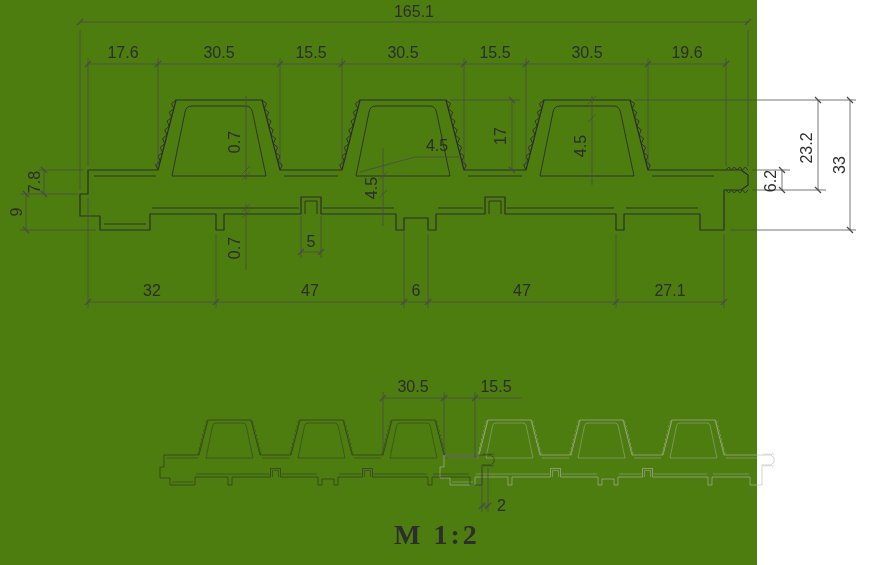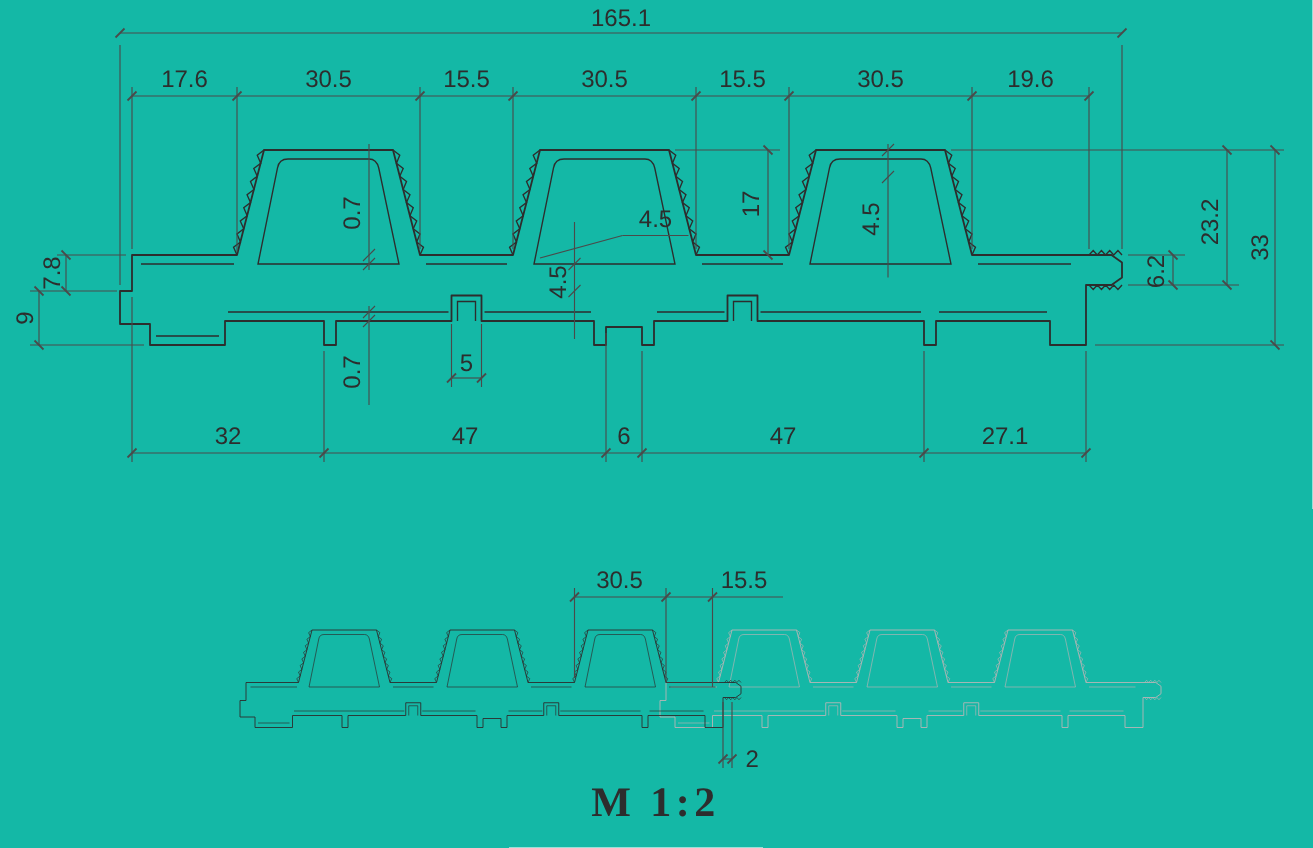--- a/index.html
+++ b/index.html
@@ -1,16 +1,16 @@
 <!DOCTYPE html>
 <html><head>
 <meta charset="utf-8">
 <style>
   html,body { margin:0; padding:0; background:#ffffff; }
-  .stage { width:875px; height:565px; position:relative; background:#14b8a6; }
+  .stage { width:757px; height:565px; position:relative; background:#4d7c0f; }
   svg text {
     font-family:"Liberation Sans", sans-serif;
     font-size:16px;
     fill:#2d2d2d;
   }
   .scale-label {
     font-family:"Liberation Serif", serif;
     font-weight:bold;
     font-size:28px;
     letter-spacing:3px;

